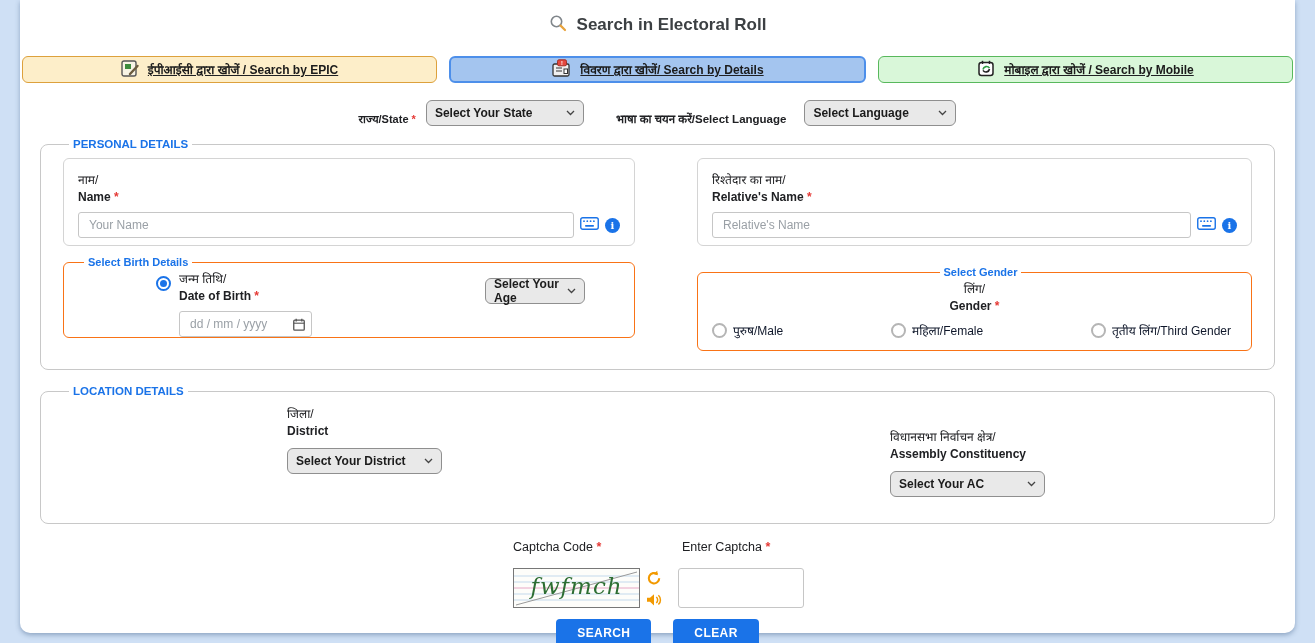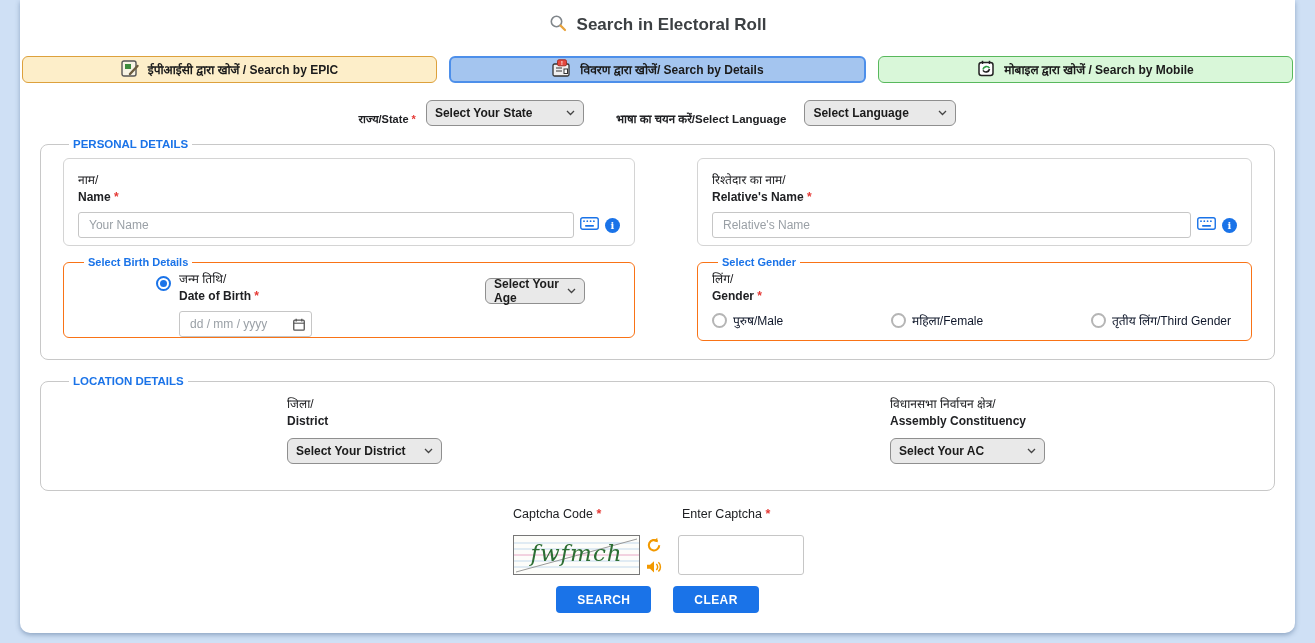--- a/index.html
+++ b/index.html
@@ -13,21 +13,21 @@
   }
   .card {
     position:absolute; left:20px; top:0; width:1275px; height:633px;
     background:#fff; border-radius:0 0 10px 10px;
     box-shadow:0 2px 5px rgba(60,90,130,.45);
   }
   
   .title-row { padding-top:14px; display:flex; align-items:center; justify-content:center; gap:10px; }
   .page-title { font-size:17px; font-weight:600; color:#3c4043; }
   
-  .tabs { margin-top:20px; display:flex; gap:12px; padding:0 2px; }
+  .tabs { margin-top:20px; display:flex; gap:12px; padding:0 2px;text-decoration:underline; }
   .tab { flex:1; height:27px; display:flex; align-items:center; justify-content:center; gap:7px;
          border-radius:6px; font-size:12px; font-weight:700; color:#1b1b1b; cursor:pointer; }
   .tab-epic    { background:#fdeec9; border:1px solid #dda13c; }
   .tab-details { background:#a4c5ef; border:2px solid #4d8fea; }
   .tab-mobile  { background:#d9f7d9; border:1px solid #58b85c; }
   
   .filters-row { margin-top:17px; display:flex; align-items:flex-end; justify-content:center; }
   .flabel { font-size:11px; font-weight:700; color:#202124; }
   .req { color:#e53935; font-weight:700; }
   .select { height:26px; background:#e9e9e9; border:1px solid #8f8f8f; border-radius:6px;
@@ -64,28 +64,28 @@
   .radio { width:15px; height:15px; border-radius:50%; border:2px solid #b5b5b5; margin-top:6px;
            flex:none; position:relative; cursor:pointer; background:#fff; }
   .radio.checked { border-color:#1a73e8; }
   .radio.checked::after { content:""; position:absolute; left:2px; top:2px; width:7px; height:7px;
            border-radius:50%; background:#1a73e8; }
   .date-wrap { position:relative; margin-top:8px; margin-left:23px; width:133px; }
   .date-wrap input { padding-right:26px; color:#757575; }
   .cal-ic { position:absolute; right:7px; top:6px; }
   .sel-age { width:100px; margin-top:8px; margin-left:23px; }
   
-  .fs-gender { margin-top:10px; padding:2px 14px 28px; height:85px; }
+  .fs-gender { margin-top:20px; padding:2px 14px 28px; height:85px;text-align:center; }
   .gender-opts { display:flex; justify-content:space-between; margin-top:9px; padding-right:6px; }
   .gopt { display:flex; align-items:center; gap:6px; font-size:12px; color:#0f172a; }
   .gopt .radio { margin-top:0; }
   
   .loc-flex { display:flex; }
   .loc-block1 { margin-left:224px; width:160px; }
-  .loc-block2 { margin-left:443px; width:160px; }
+  .loc-block2 { margin-left:443px; width:160px;margin-top:23px; }
   .loc-block1 .select, .loc-block2 .select { width:155px; margin-top:10px; }
   
   .cap-labels { display:flex; margin-left:493px; margin-top:16px; font-size:12.5px; }
   .cap-l1 { width:169px; }
   .cap-row { display:flex; margin-left:493px; margin-top:14px; align-items:flex-start; }
   .captcha-box { width:127px; height:40px; border:1px solid #777; background:#fdfdfa; position:relative; overflow:hidden; }
   .cap-text { position:absolute; left:0; right:0; top:4px; text-align:center;
               font-family:"DejaVu Serif",serif; font-style:italic; font-size:23px; color:#2d6e33; letter-spacing:1px;}
   .cap-icons { display:flex; flex-direction:column; gap:3px; margin-left:6px; margin-top:2px; }
   .enter-box { margin-left:16px; width:126px; }

